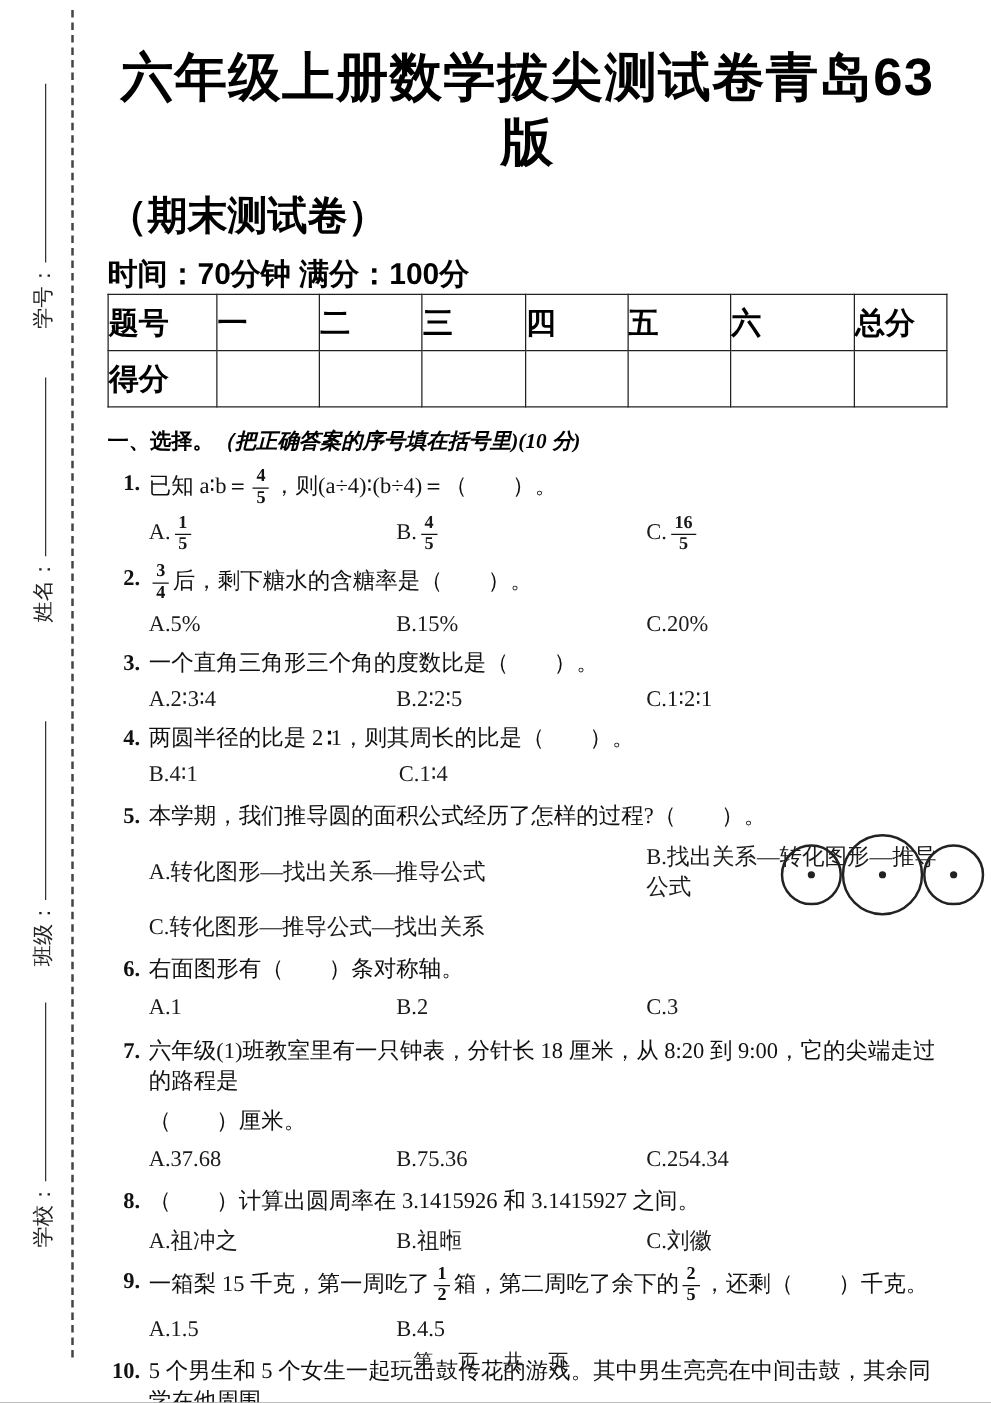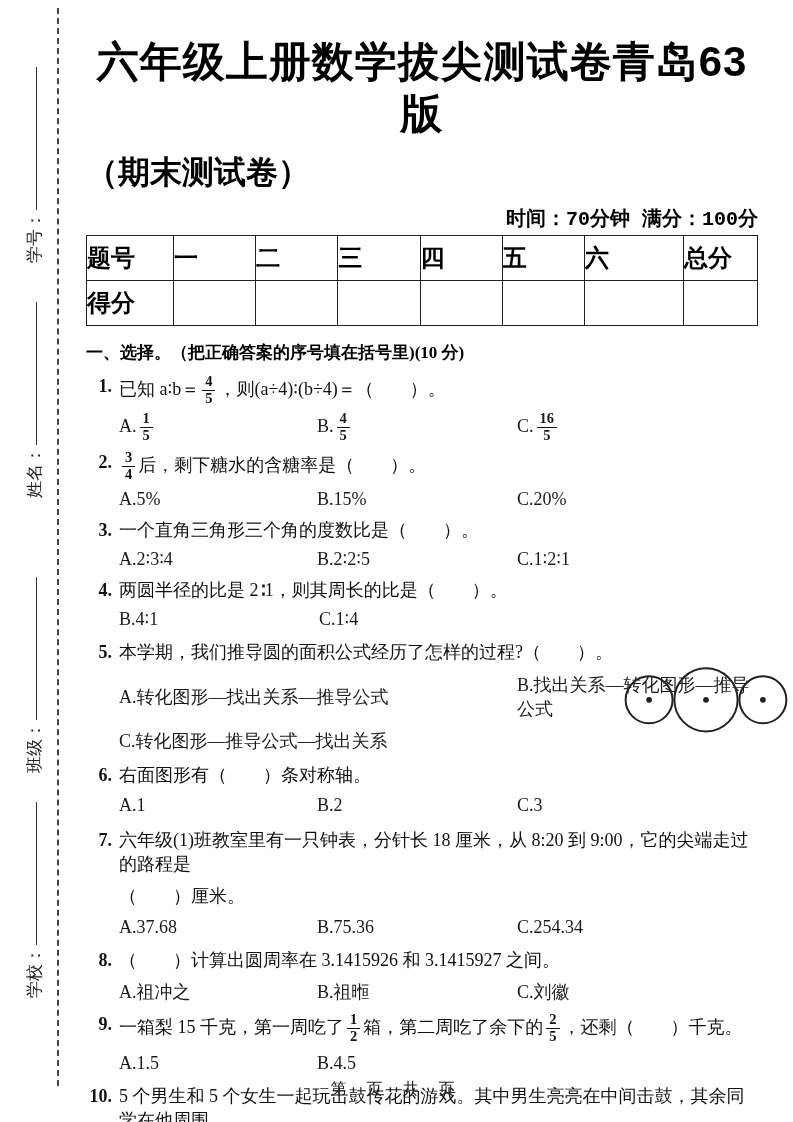--- a/index.html
+++ b/index.html
@@ -35,35 +35,35 @@
     font-family: "Liberation Sans", "DejaVu Sans", sans-serif;
     font-weight: 900; font-size: 42px; line-height: 52px;
     letter-spacing: 1px; color: #000;
   }
   .subtitle {
     margin-top: 12px; text-align: left;
     font-family: "Liberation Sans", "DejaVu Sans", sans-serif;
     font-weight: 900; font-size: 32px; line-height: 40px; color: #000;
   }
   .meta {
-    margin-top: 16px; text-align: right;
-    font-family: Liberation Mono, monospace;
-    font-size: 20px; line-height: 24px; font-weight: 600; color: #000;
+    margin-top: 16px; 
+    font-family: Liberation Sans, sans-serif;
+    font-size: 24px; line-height: 24px; font-weight: 600; color: #000;
   }
   table.score { width: 100%; border-collapse: collapse; margin-top: 3px; }
   table.score td {
     border: 1.5px solid #222; height: 45px; text-align: left;
     vertical-align: middle; font-size: 24px; font-weight: bold; color: #000;
   }
   table.score td.lab { font-family: "Liberation Sans", "DejaVu Sans", sans-serif; width: 87px; }
   table.score td.tot { font-family: "Liberation Sans", "DejaVu Sans", sans-serif; width: 74px; }
   table.score td.six { width: 99px; }
   
   .sec-heading { margin-top: 15px; font-size: 17px; font-weight: bold; color: #000; }
-  .sec-heading .note { font-weight: bold; margin-top: 40px; }
+  .sec-heading .note { font-style: italic; font-weight: bold; margin-top: 40px; }
   .q { display: flex; font-size: 18px; line-height: 1.35; color: #111; }
   .qnum { min-width: 26px; text-align: right; margin-right: 7px; font-weight: bold; }
   .qbody { flex: 1; }
   .opts { display: flex; padding-left: 33px; font-size: 18px; align-items: center; }
   .optA { width: 198px; } .optB { width: 200px; } .optC { flex: 1; }
   .opt5A { width: 398px; }
   .frac {
     display: inline-block; text-align: center; vertical-align: middle;
     line-height: 1.1; font-size: 14.5px; margin: 0 3px; font-weight: bold;
   }

